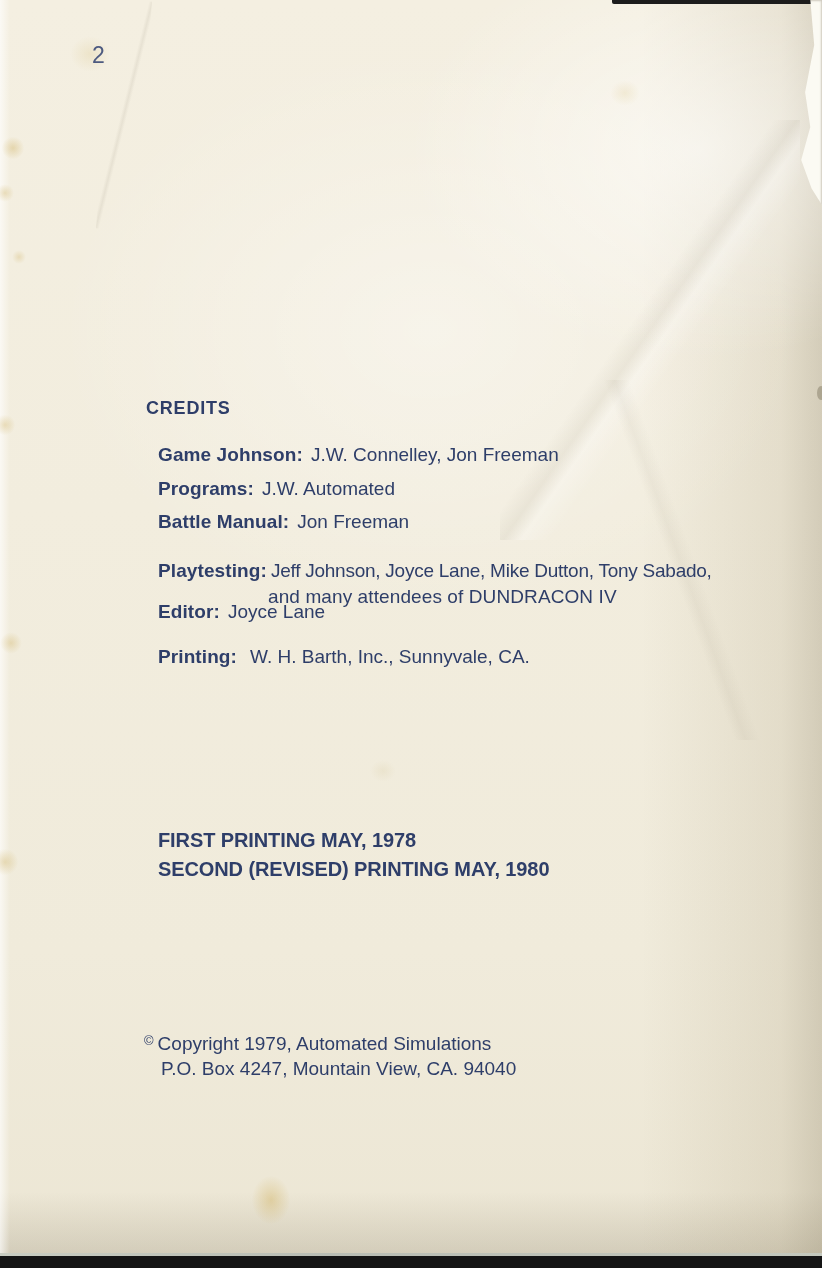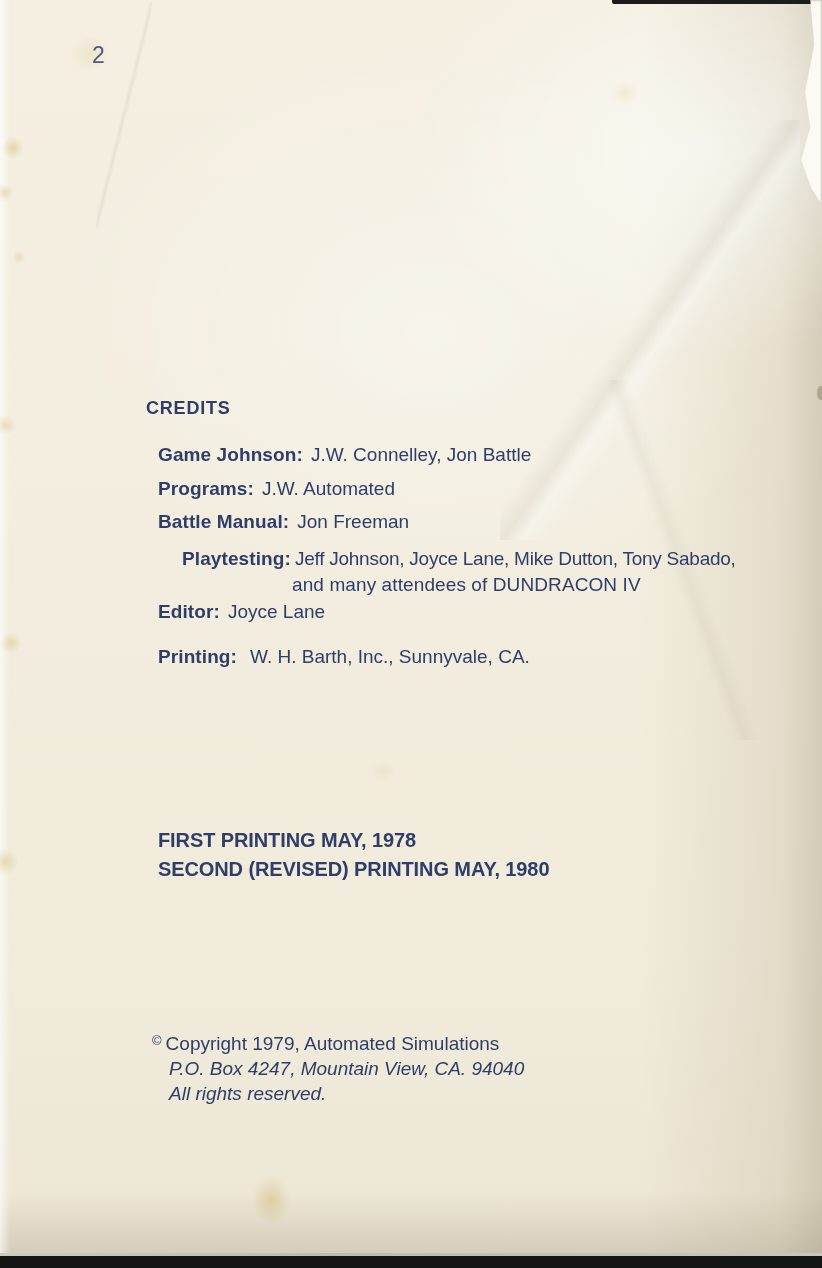--- a/index.html
+++ b/index.html
@@ -87,39 +87,39 @@
     font-size: 18px; font-weight: bold; color: var(--ink); letter-spacing: 0.8px;
   }
   .credit-row {
     position: absolute; left: 158px;
     font-size: 19px; color: var(--ink); white-space: nowrap;
   }
   .credit-row .label { font-weight: bold; margin-right: 8px; letter-spacing: 0.1px; }
   .row-0 { top: 444px; }
   .row-1 { top: 478px; }
   .row-2 { top: 511px; }
-  .row-3 { top: 548px; letter-spacing: -0.25px; margin-left: 24px; }
+  .row-3 { top: 560px; letter-spacing: -0.25px; }
   .row-3 .label { margin-right: 4px; }
   .row-3 .cont { margin-left: 110px; margin-top: 4px; letter-spacing: 0.1px; }
   .row-4 { top: 601px; }
   .row-5 { top: 646px; }
   .row-5 .label { margin-right: 13px; }
   .printings {
     position: absolute; left: 158px; top: 826px;
     font-size: 20px; font-weight: bold; color: var(--ink);
     line-height: 28.5px; letter-spacing: -0.1px; white-space: nowrap;
   }
   .copyright {
-    position: absolute; left: 152px; top: 1028px;
+    position: absolute; left: 144px; top: 1028px;
     font-size: 19px; color: var(--ink); line-height: 25px; white-space: nowrap;
   }
   .copyright .csym {
     font-size: 13px; vertical-align: 5px; margin-right: 4px;
   }
-  .copyright .indent { padding-left: 17px; font-style: italic; }
+  .copyright .indent { padding-left: 17px; }
 </style>
 </head>
 <body>
 
 <div class="paper"></div>
 
 <div class="crease crease-1"></div>
 <div class="crease crease-2"></div>
 <div class="crease crease-3"></div>
 <div class="stain s1"></div>
@@ -135,21 +135,21 @@
 <div class="scan-strip-top"></div>
 <div class="torn-edge"></div>
 <div class="edge-nick"></div>
 <div class="scan-band-bottom"></div>
 
 <div class="page-number">2</div>
 
 <div class="credits-heading">CREDITS</div>
 
 <div class="credit-row row-0">
-  <span class="label">Game Johnson:</span><span class="value">J.W. Connelley, Jon Battle</span>
+  <span class="label">Game Johnson:</span><span class="value">J.W. Connelley, Jon Freeman</span>
 </div>
 <div class="credit-row row-1">
   <span class="label">Programs:</span><span class="value">J.W. Automated</span>
 </div>
 <div class="credit-row row-2">
   <span class="label">Battle Manual:</span><span class="value">Jon Freeman</span>
 </div>
 <div class="credit-row row-3">
   <div>
     <span class="label">Playtesting:</span><span class="value">Jeff Johnson, Joyce Lane, Mike Dutton, Tony Sabado,</span>
@@ -164,14 +164,13 @@
 </div>
 
 <div class="printings">
   <div>FIRST PRINTING MAY, 1978</div>
   <div>SECOND (REVISED) PRINTING MAY, 1980</div>
 </div>
 
 <div class="copyright">
   <div><span class="csym">©</span><span>Copyright 1979, Automated Simulations</span></div>
   <div class="indent">P.O. Box 4247, Mountain View, CA. 94040</div>
-  <div class="indent">All rights reserved.</div>
 </div>
 
 </body></html>

